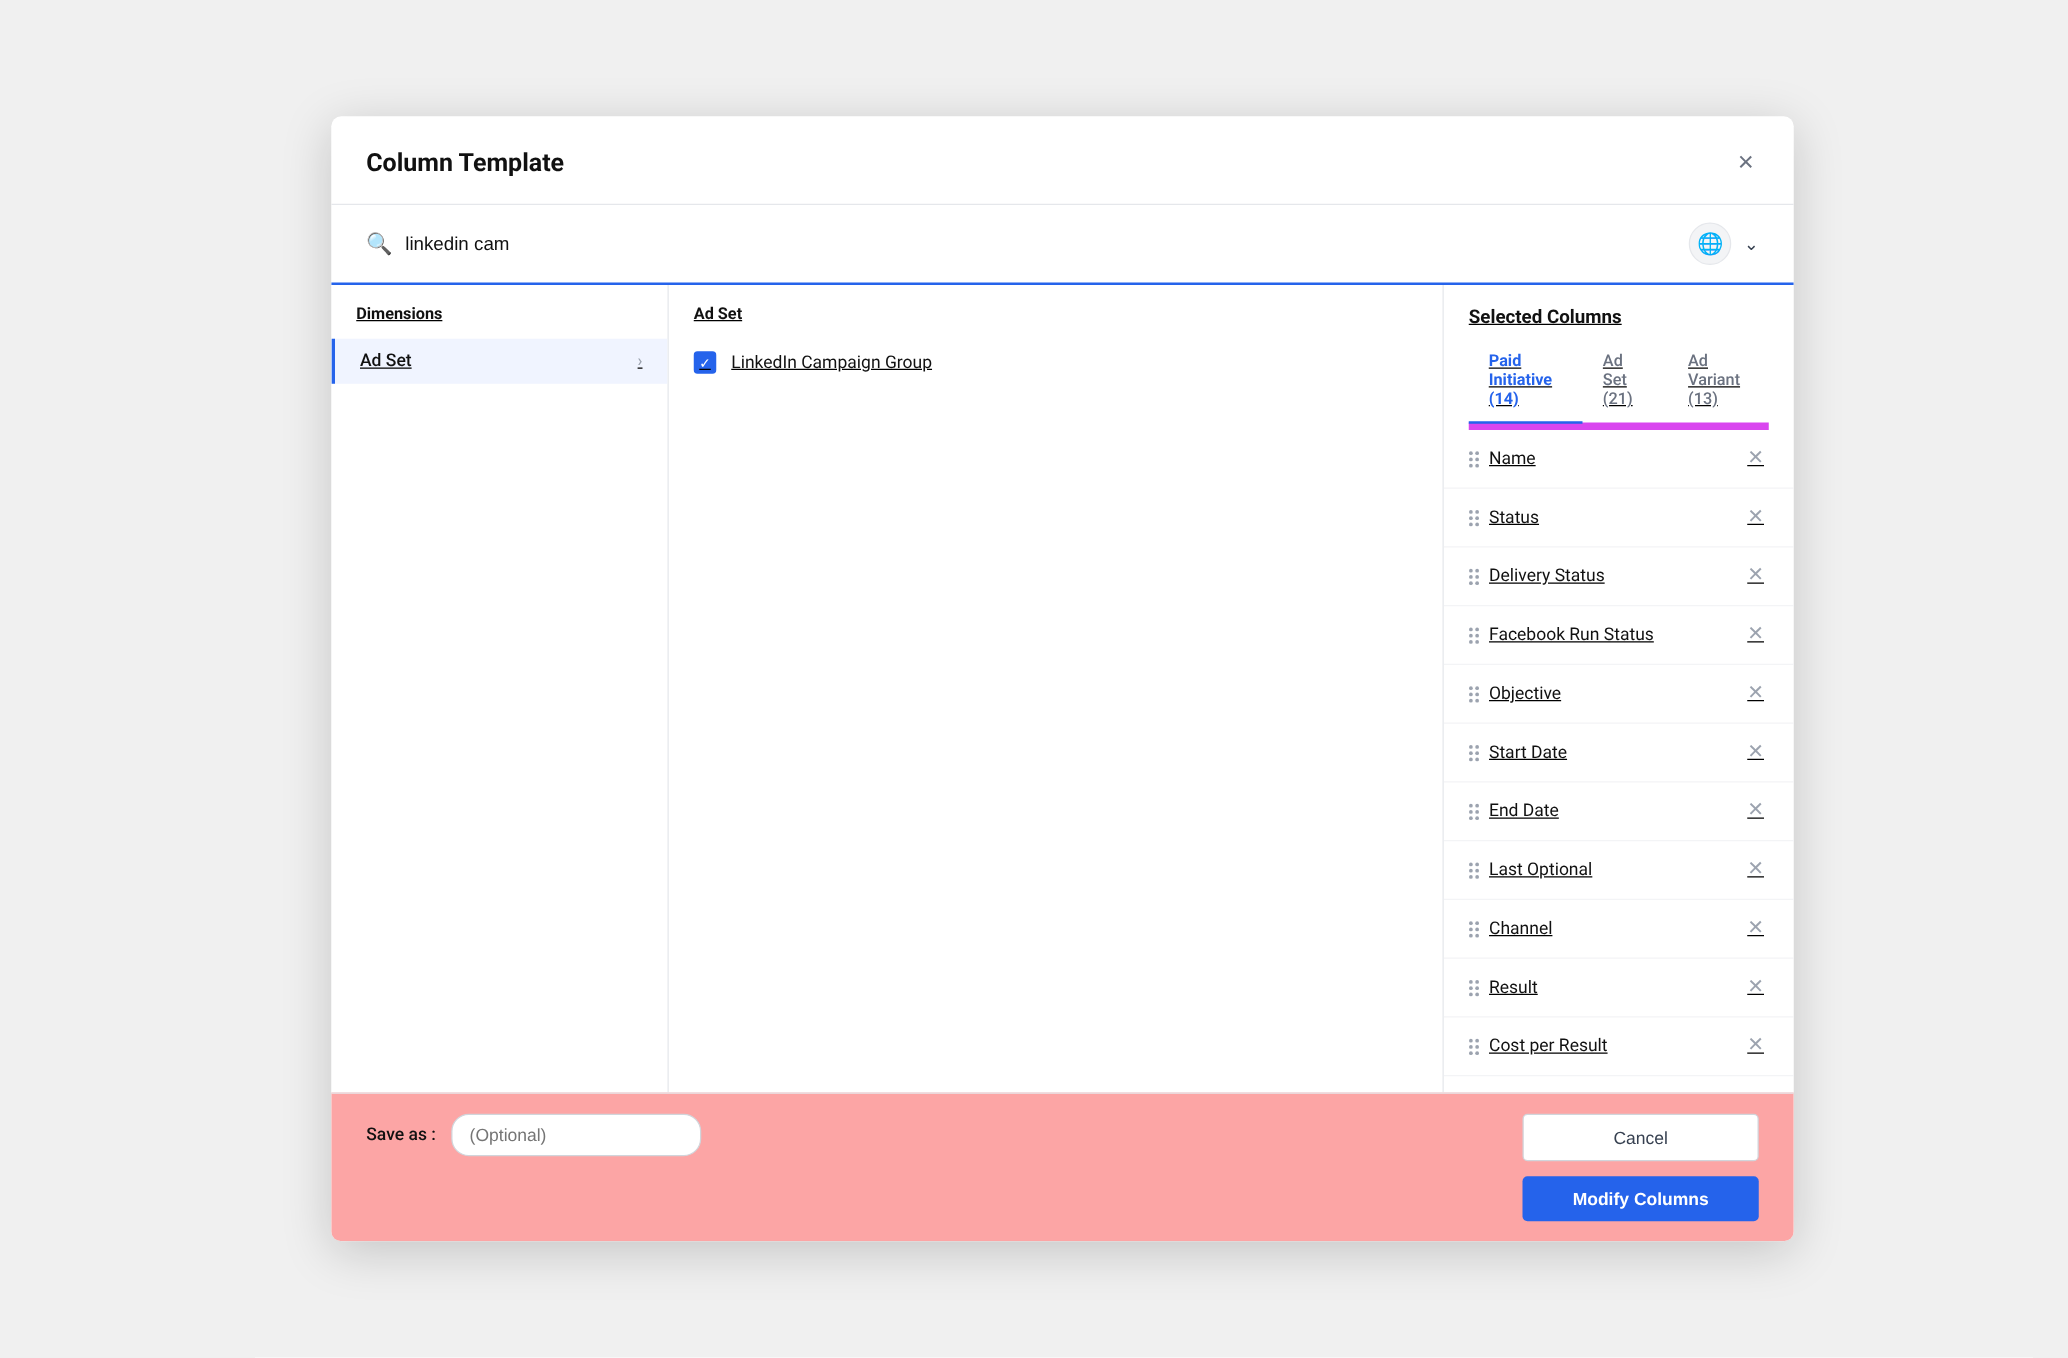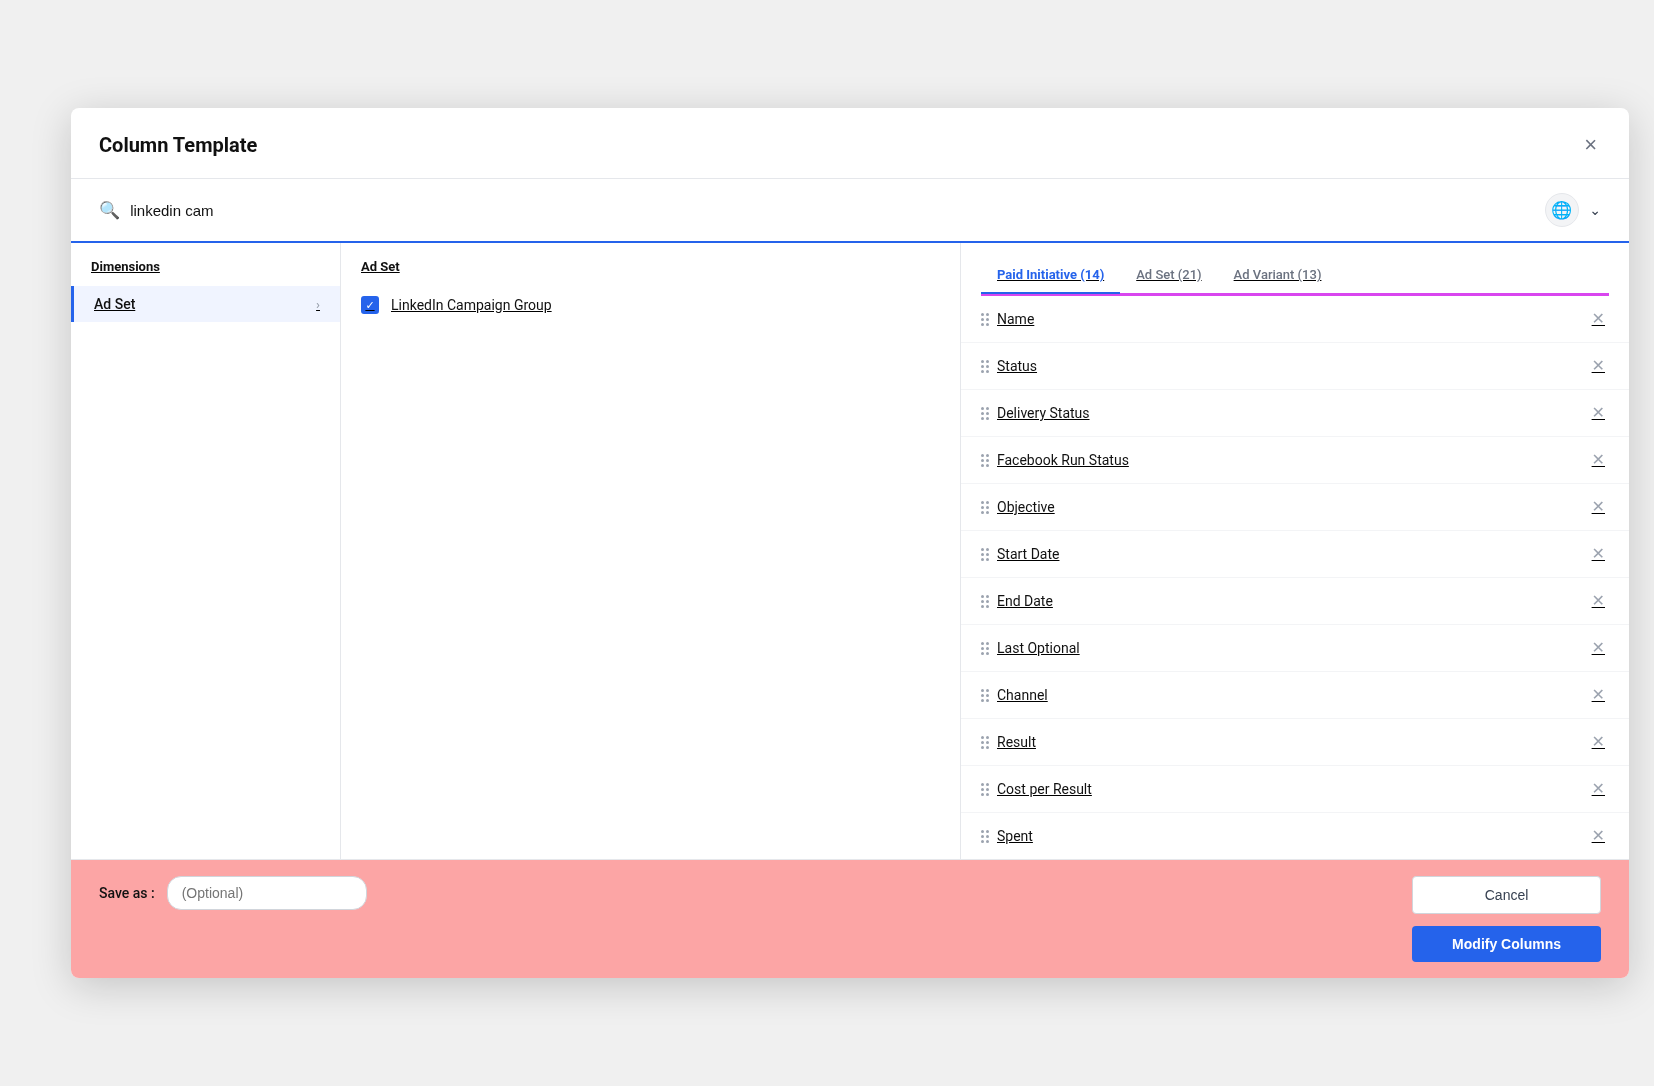--- a/index.html
+++ b/index.html
@@ -7,21 +7,21 @@
       font-family: -apple-system, BlinkMacSystemFont, 'Segoe UI', Roboto, sans-serif;
       background: #f0f0f0;
       display: flex;
       align-items: center;
       justify-content: center;
       min-height: 100vh;
     }
     .modal {
       background: #fff;
       border-radius: 8px;
-      width: 1558px;
+      width: 1170px;
       max-height: 900px;
       display: flex;
       flex-direction: column;
       box-shadow: 0 8px 40px rgba(0,0,0,0.18);
       overflow: hidden;
       margin-left: 46px;
     }
     .modal-header {
       display: flex;
       align-items: center;
@@ -169,22 +169,21 @@
     }
     .selected-title {
       font-size: 15px;
       font-weight: 700;
       color: #111;
       margin-bottom: 12px;
     }
     .tabs {
       display: flex;
       gap: 0;
-      border-bottom: 3px solid #d946ef;
-      text-align: center;
+      border-bottom: 6px solid #d946ef;
     }
     .tab {
       font-size: 13px;
       font-weight: 500;
       color: #6b7280;
       padding: 8px 16px 10px 16px;
       cursor: pointer;
       border-bottom: 2px solid transparent;
       margin-bottom: -1px;
     }
@@ -324,20 +323,21 @@
     <div class="adset-panel">
       <div class="adset-title">Ad Set</div>
       <div class="adset-item">
         <div class="checkbox">✓</div>
         <span>LinkedIn Campaign Group</span>
       </div>
     </div>
 
     <div class="selected-panel">
       <div class="selected-header">
+        <div class="selected-title">Selected Columns</div>
         <div class="tabs">
           <div class="tab active">Paid Initiative (14)</div>
           <div class="tab">Ad Set (21)</div>
           <div class="tab">Ad Variant (13)</div>
         </div>
       </div>
       <div class="columns-list">
 
         <div class="column-item">
           <div class="column-left">

